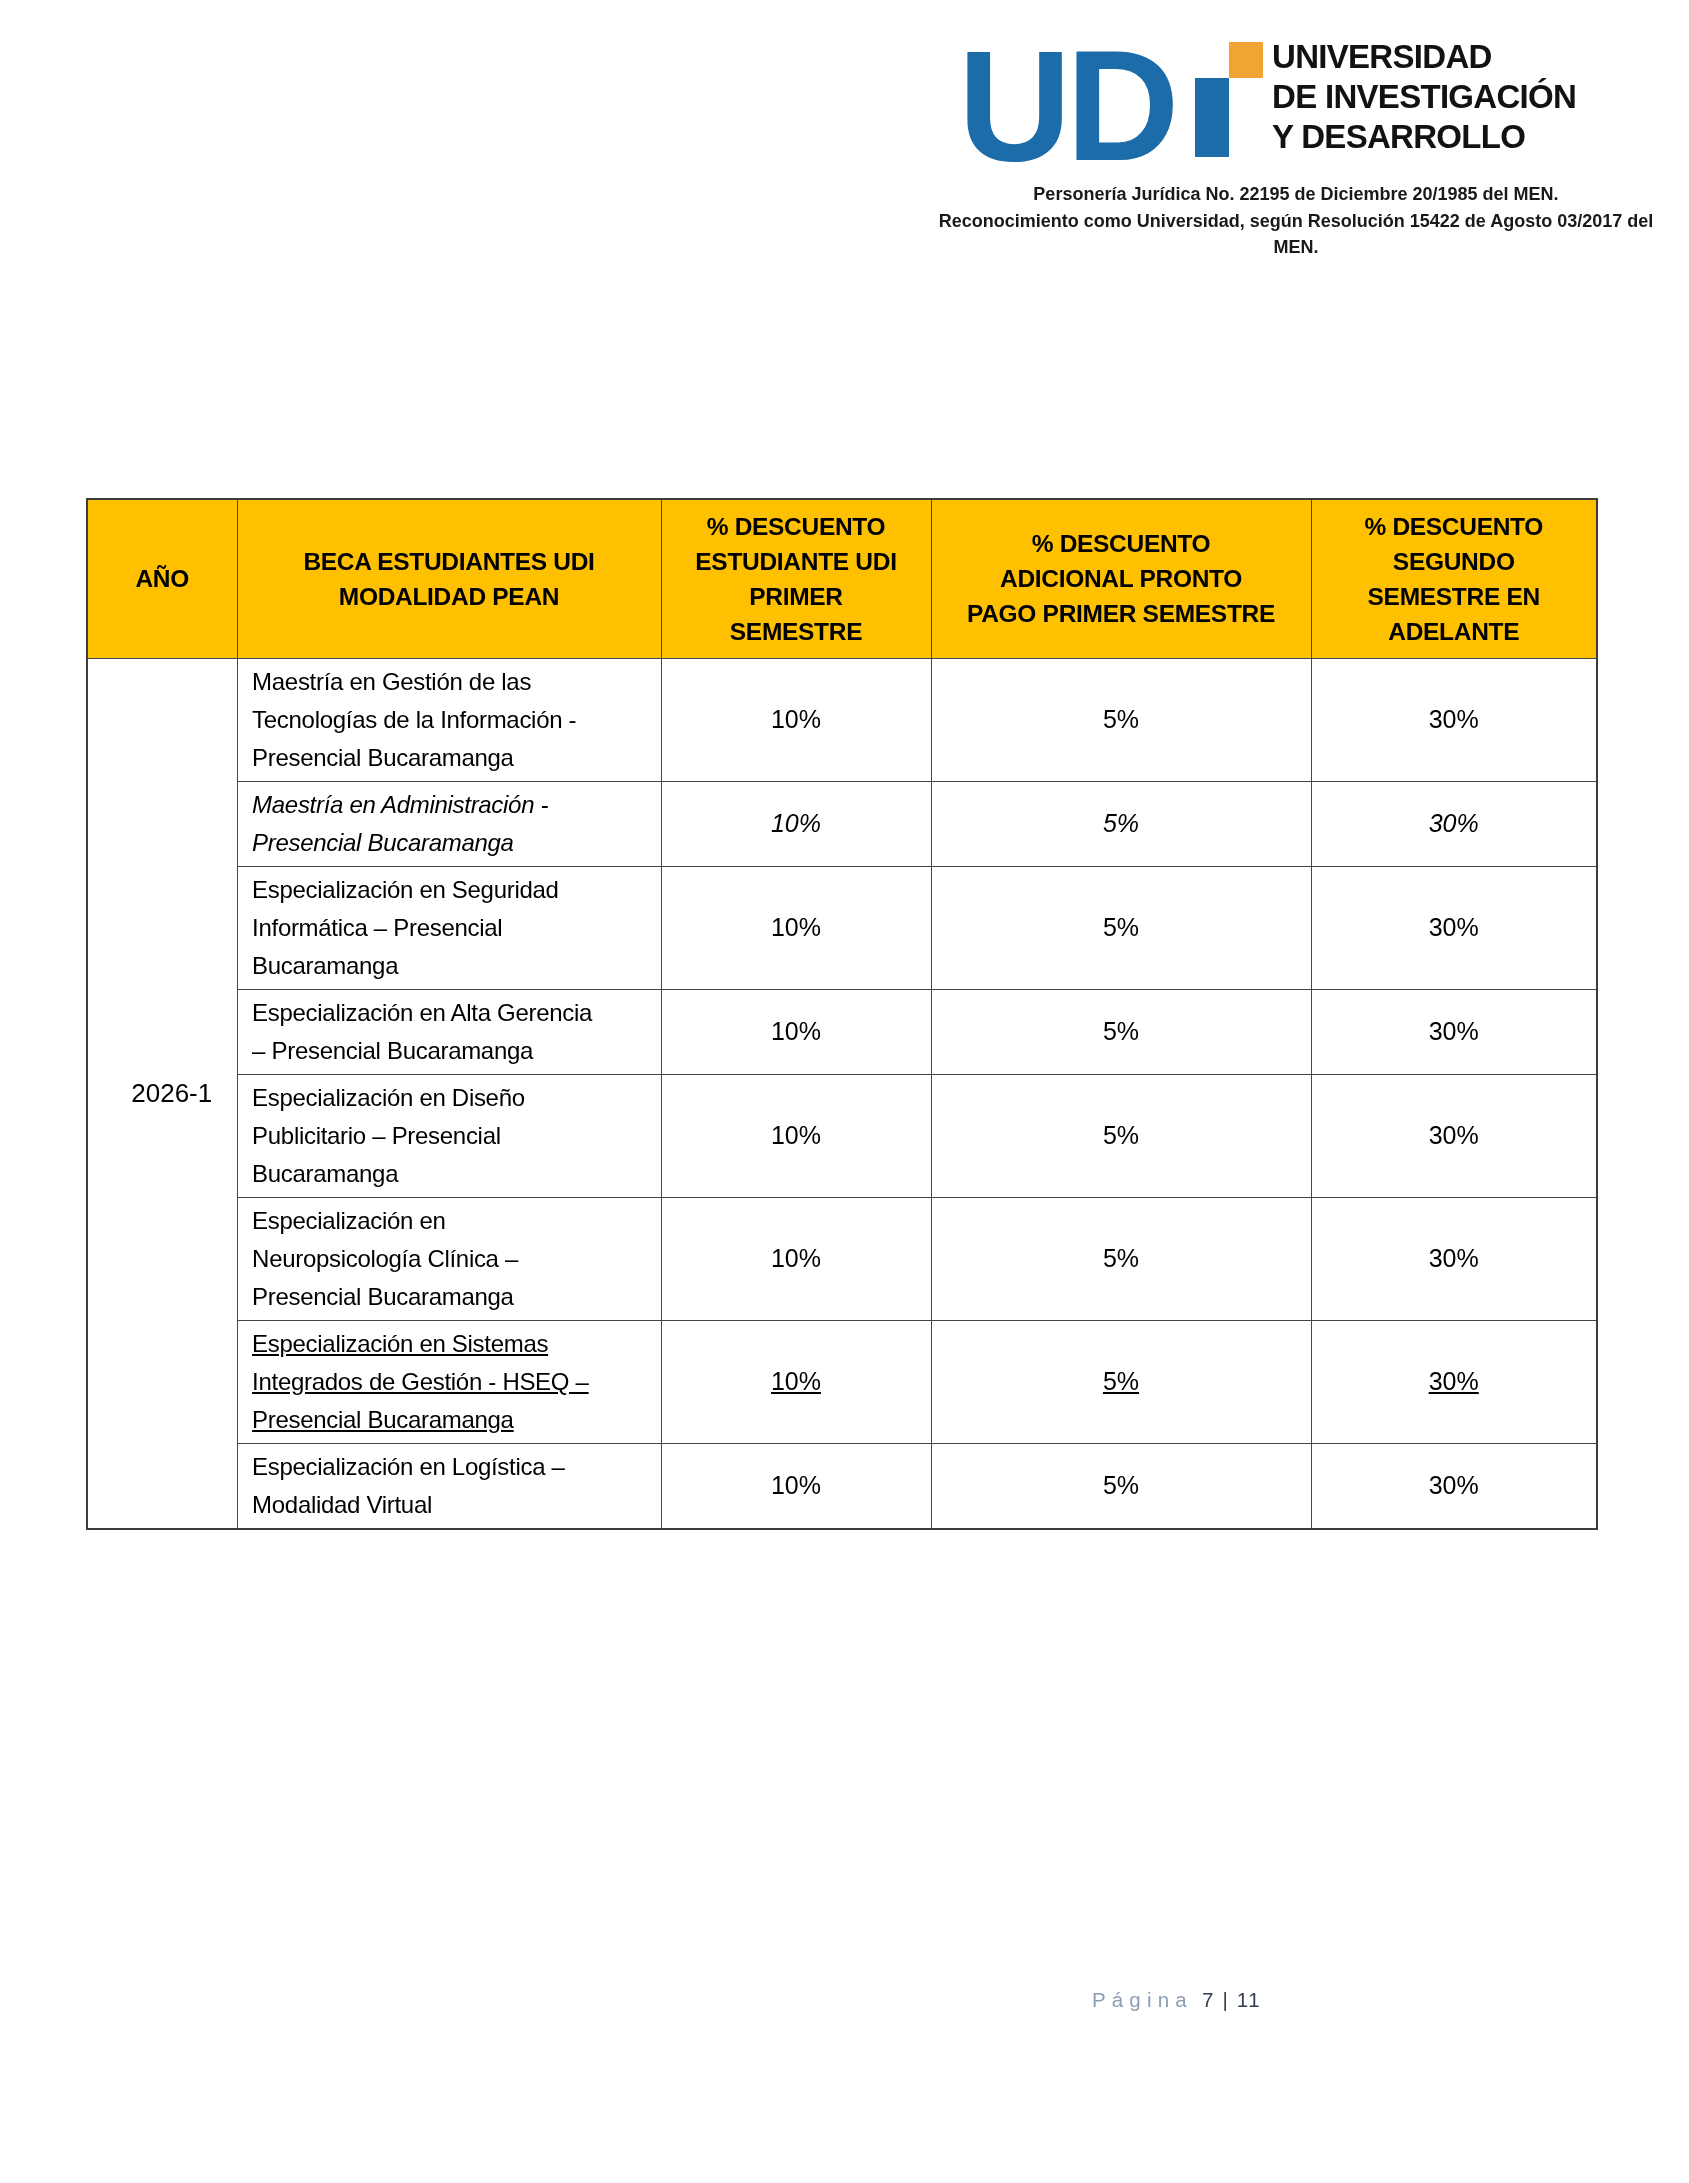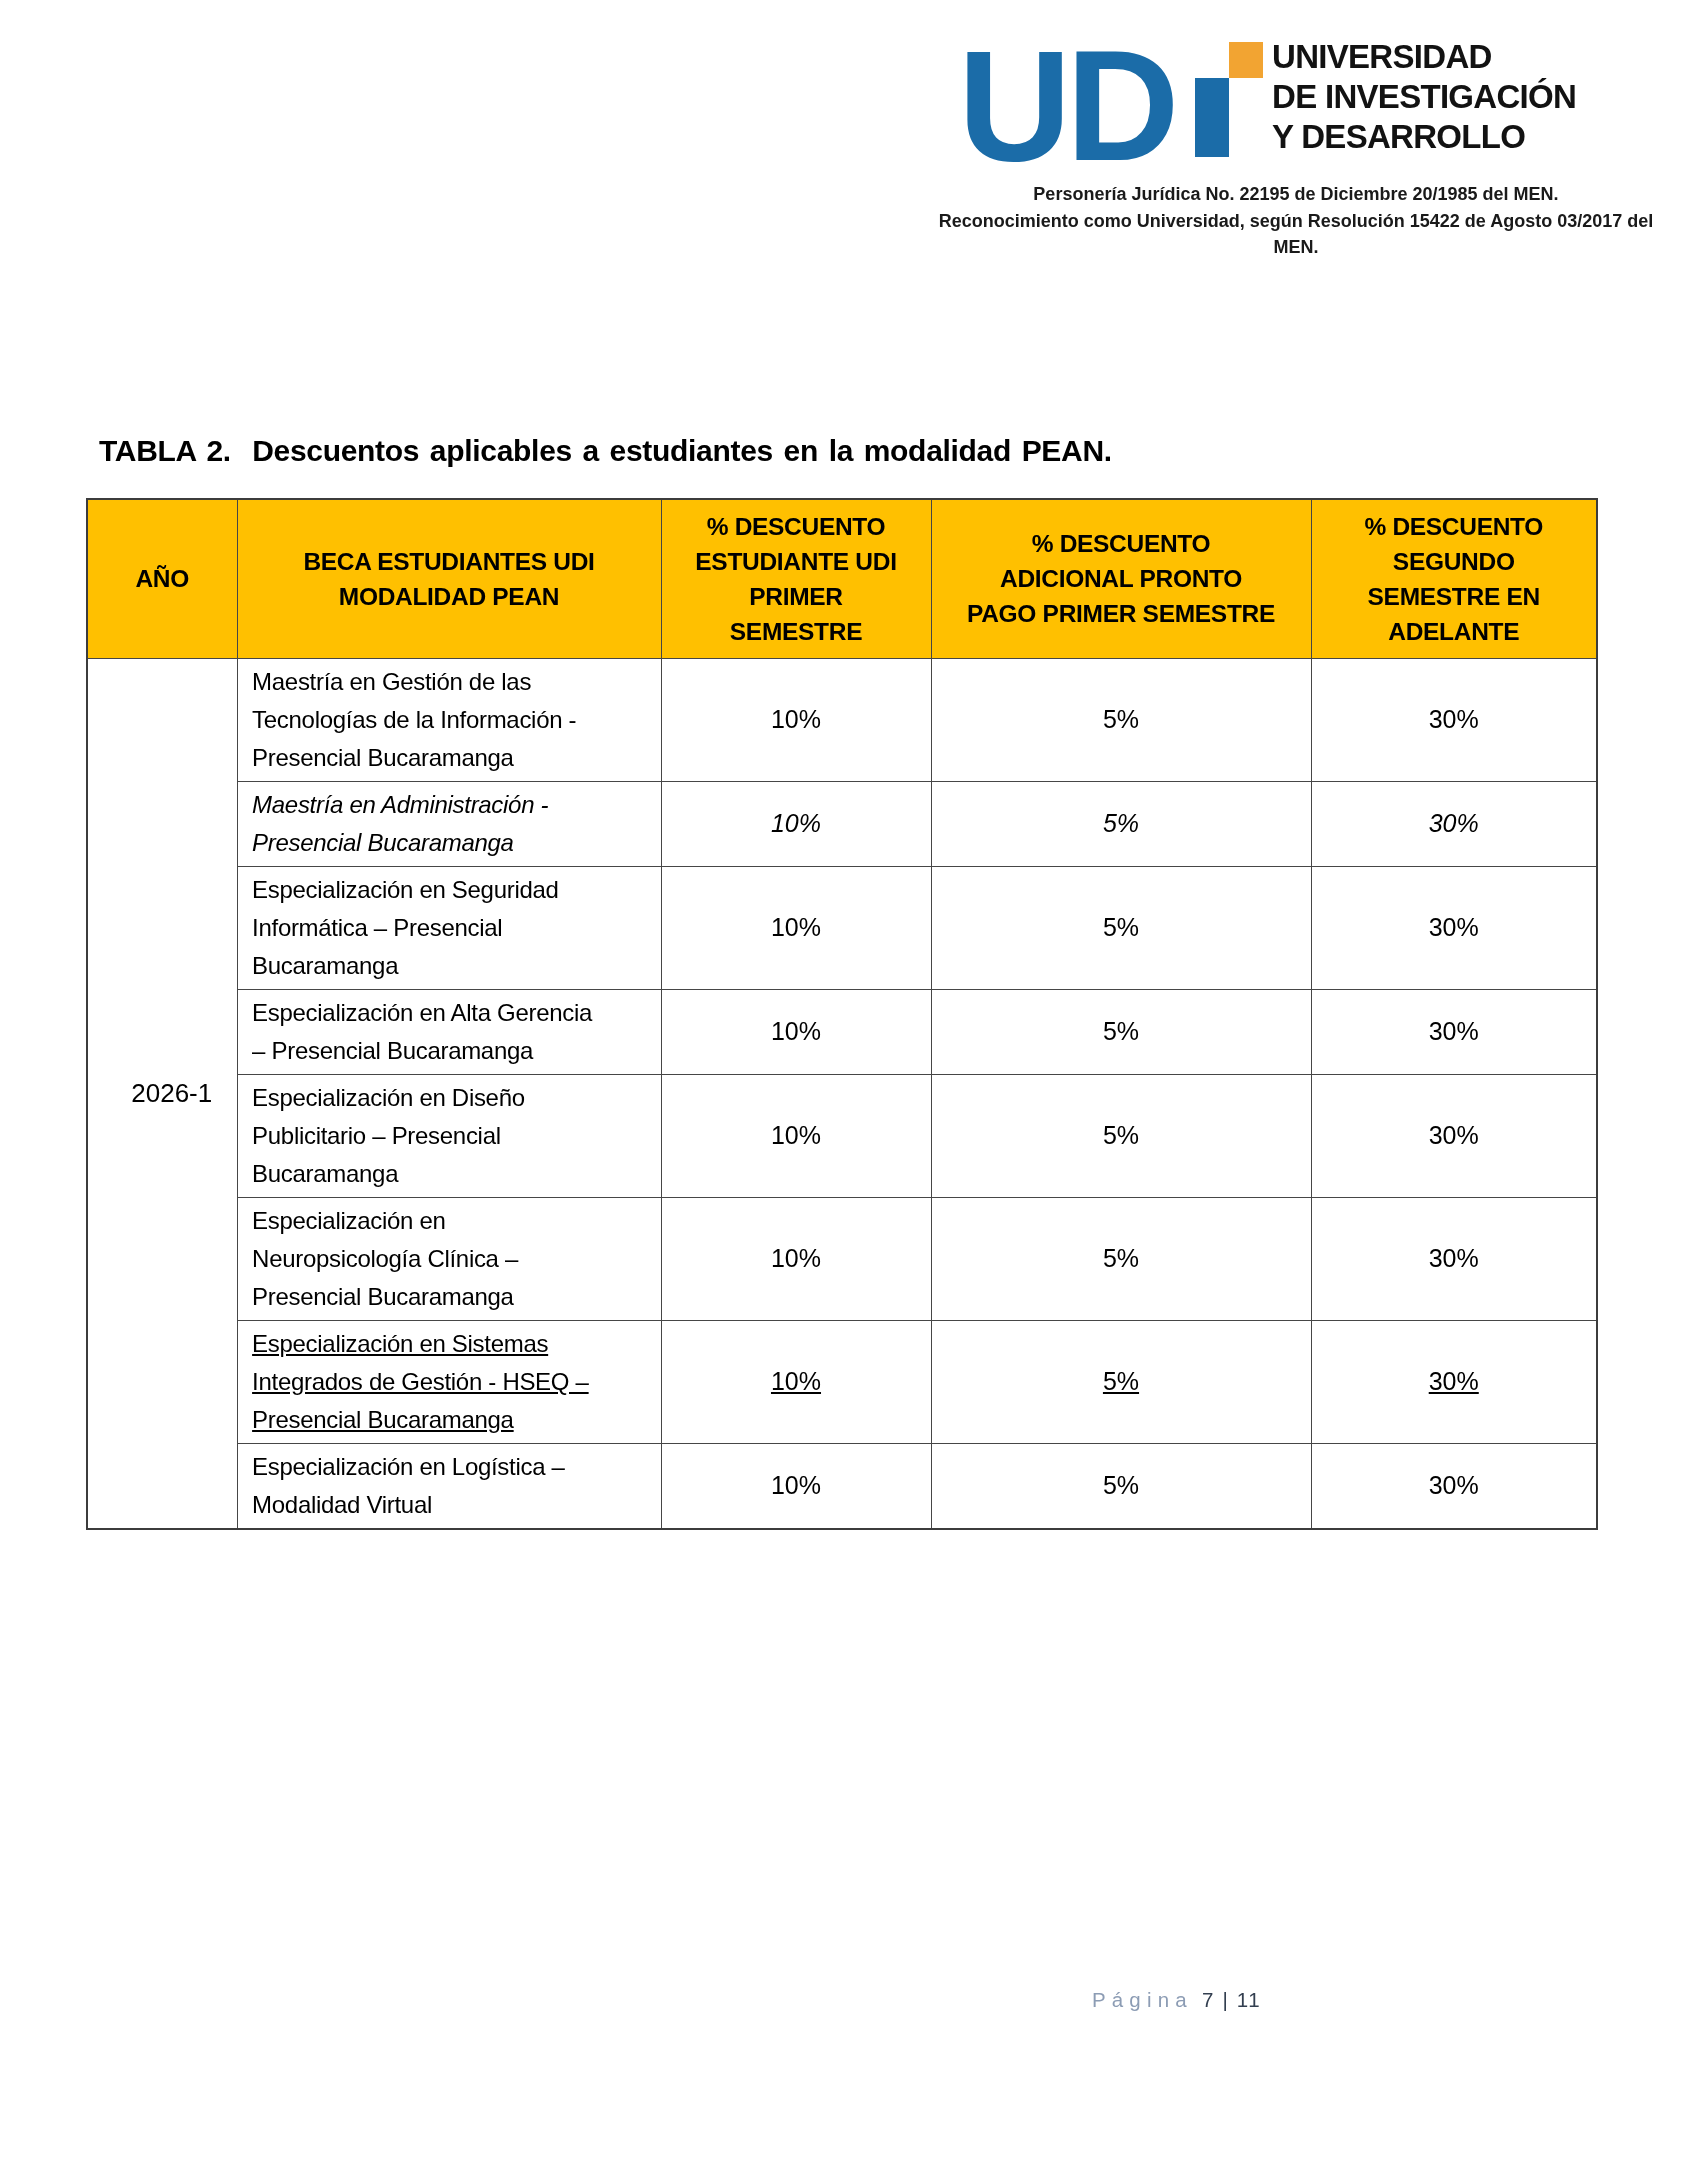--- a/index.html
+++ b/index.html
@@ -194,21 +194,20 @@
     <div class="logo-stem"></div>
     <div class="logo-square"></div>
     <div class="logo-wordmark">UNIVERSIDAD
 DE INVESTIGACIÓN
 Y DESARROLLO</div>
     <div class="logo-accreditation">Personería Jurídica No. 22195 de Diciembre 20/1985 del MEN.
 Reconocimiento como Universidad, según Resolución 15422 de Agosto 03/2017 del MEN.</div>
   </div>
 
 
-  <div class="table-caption">TABLA 2.  Descuentos aplicables a estudiantes en la modalidad PEAN.</div>
 
   <table class="discounts">
     <colgroup>
       <col class="c1">
         <col class="c2">
         <col class="c3">
         <col class="c4">
         <col class="c5">
     </colgroup>
     <thead>

